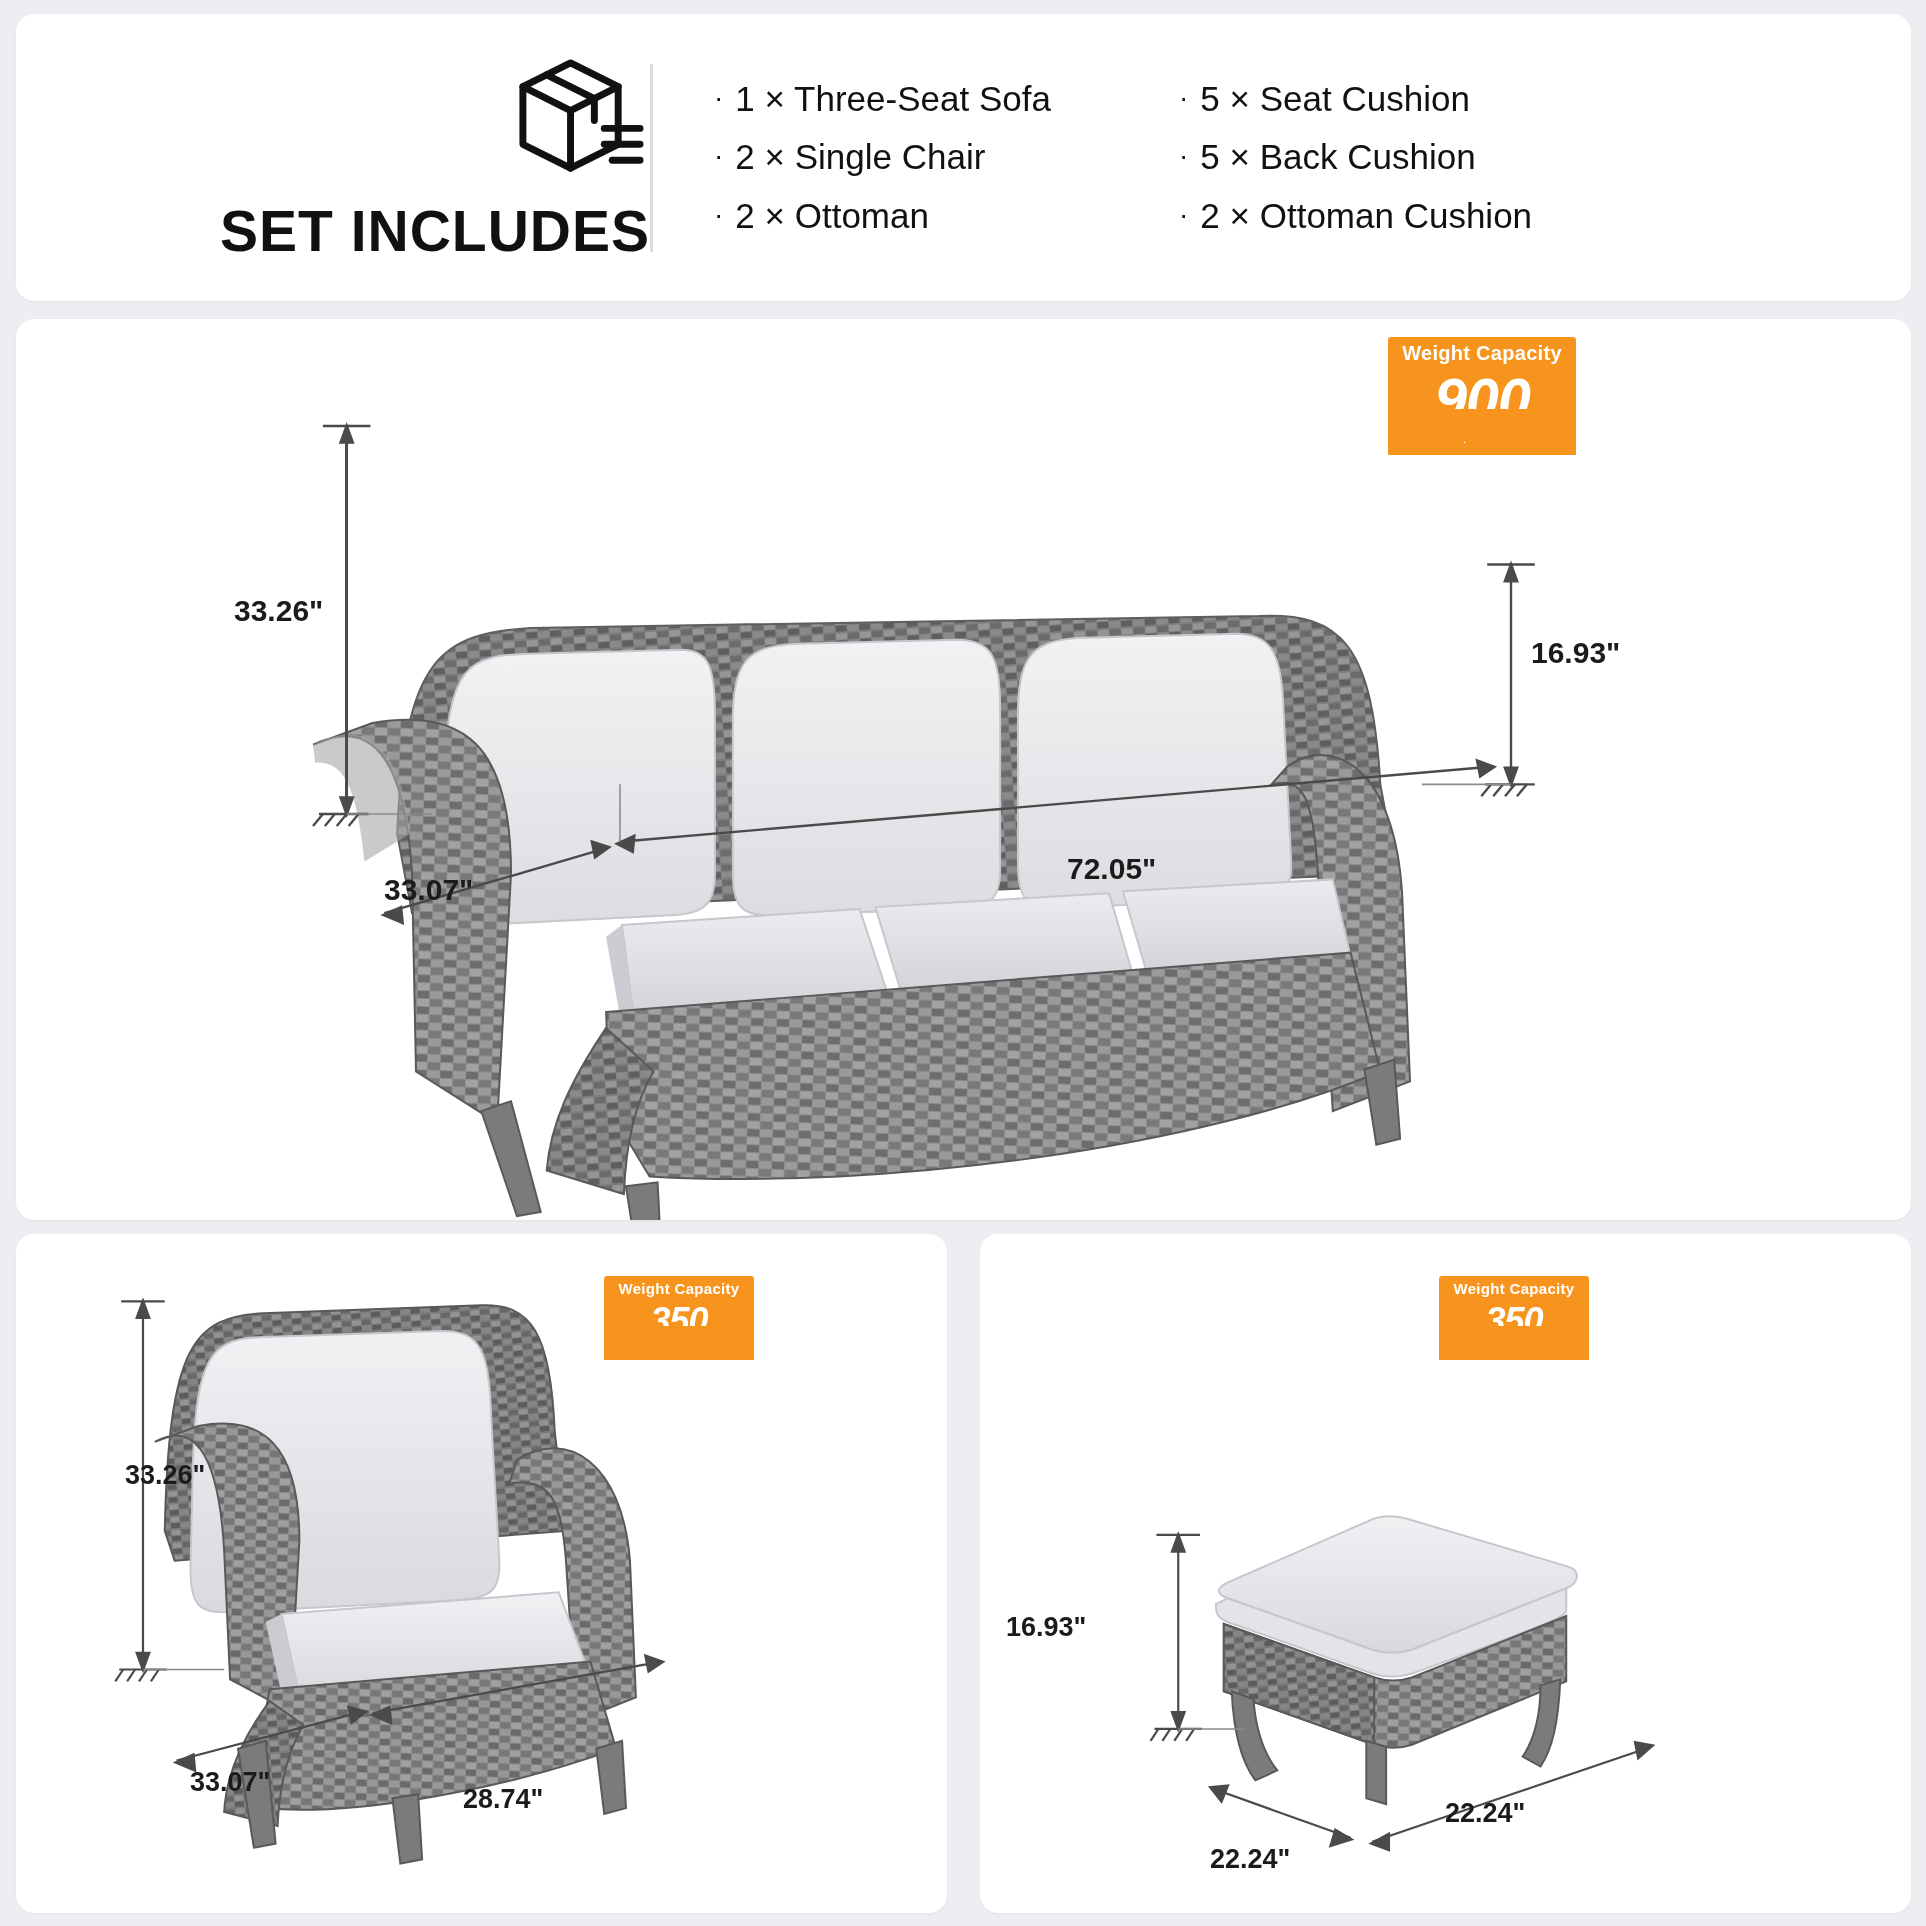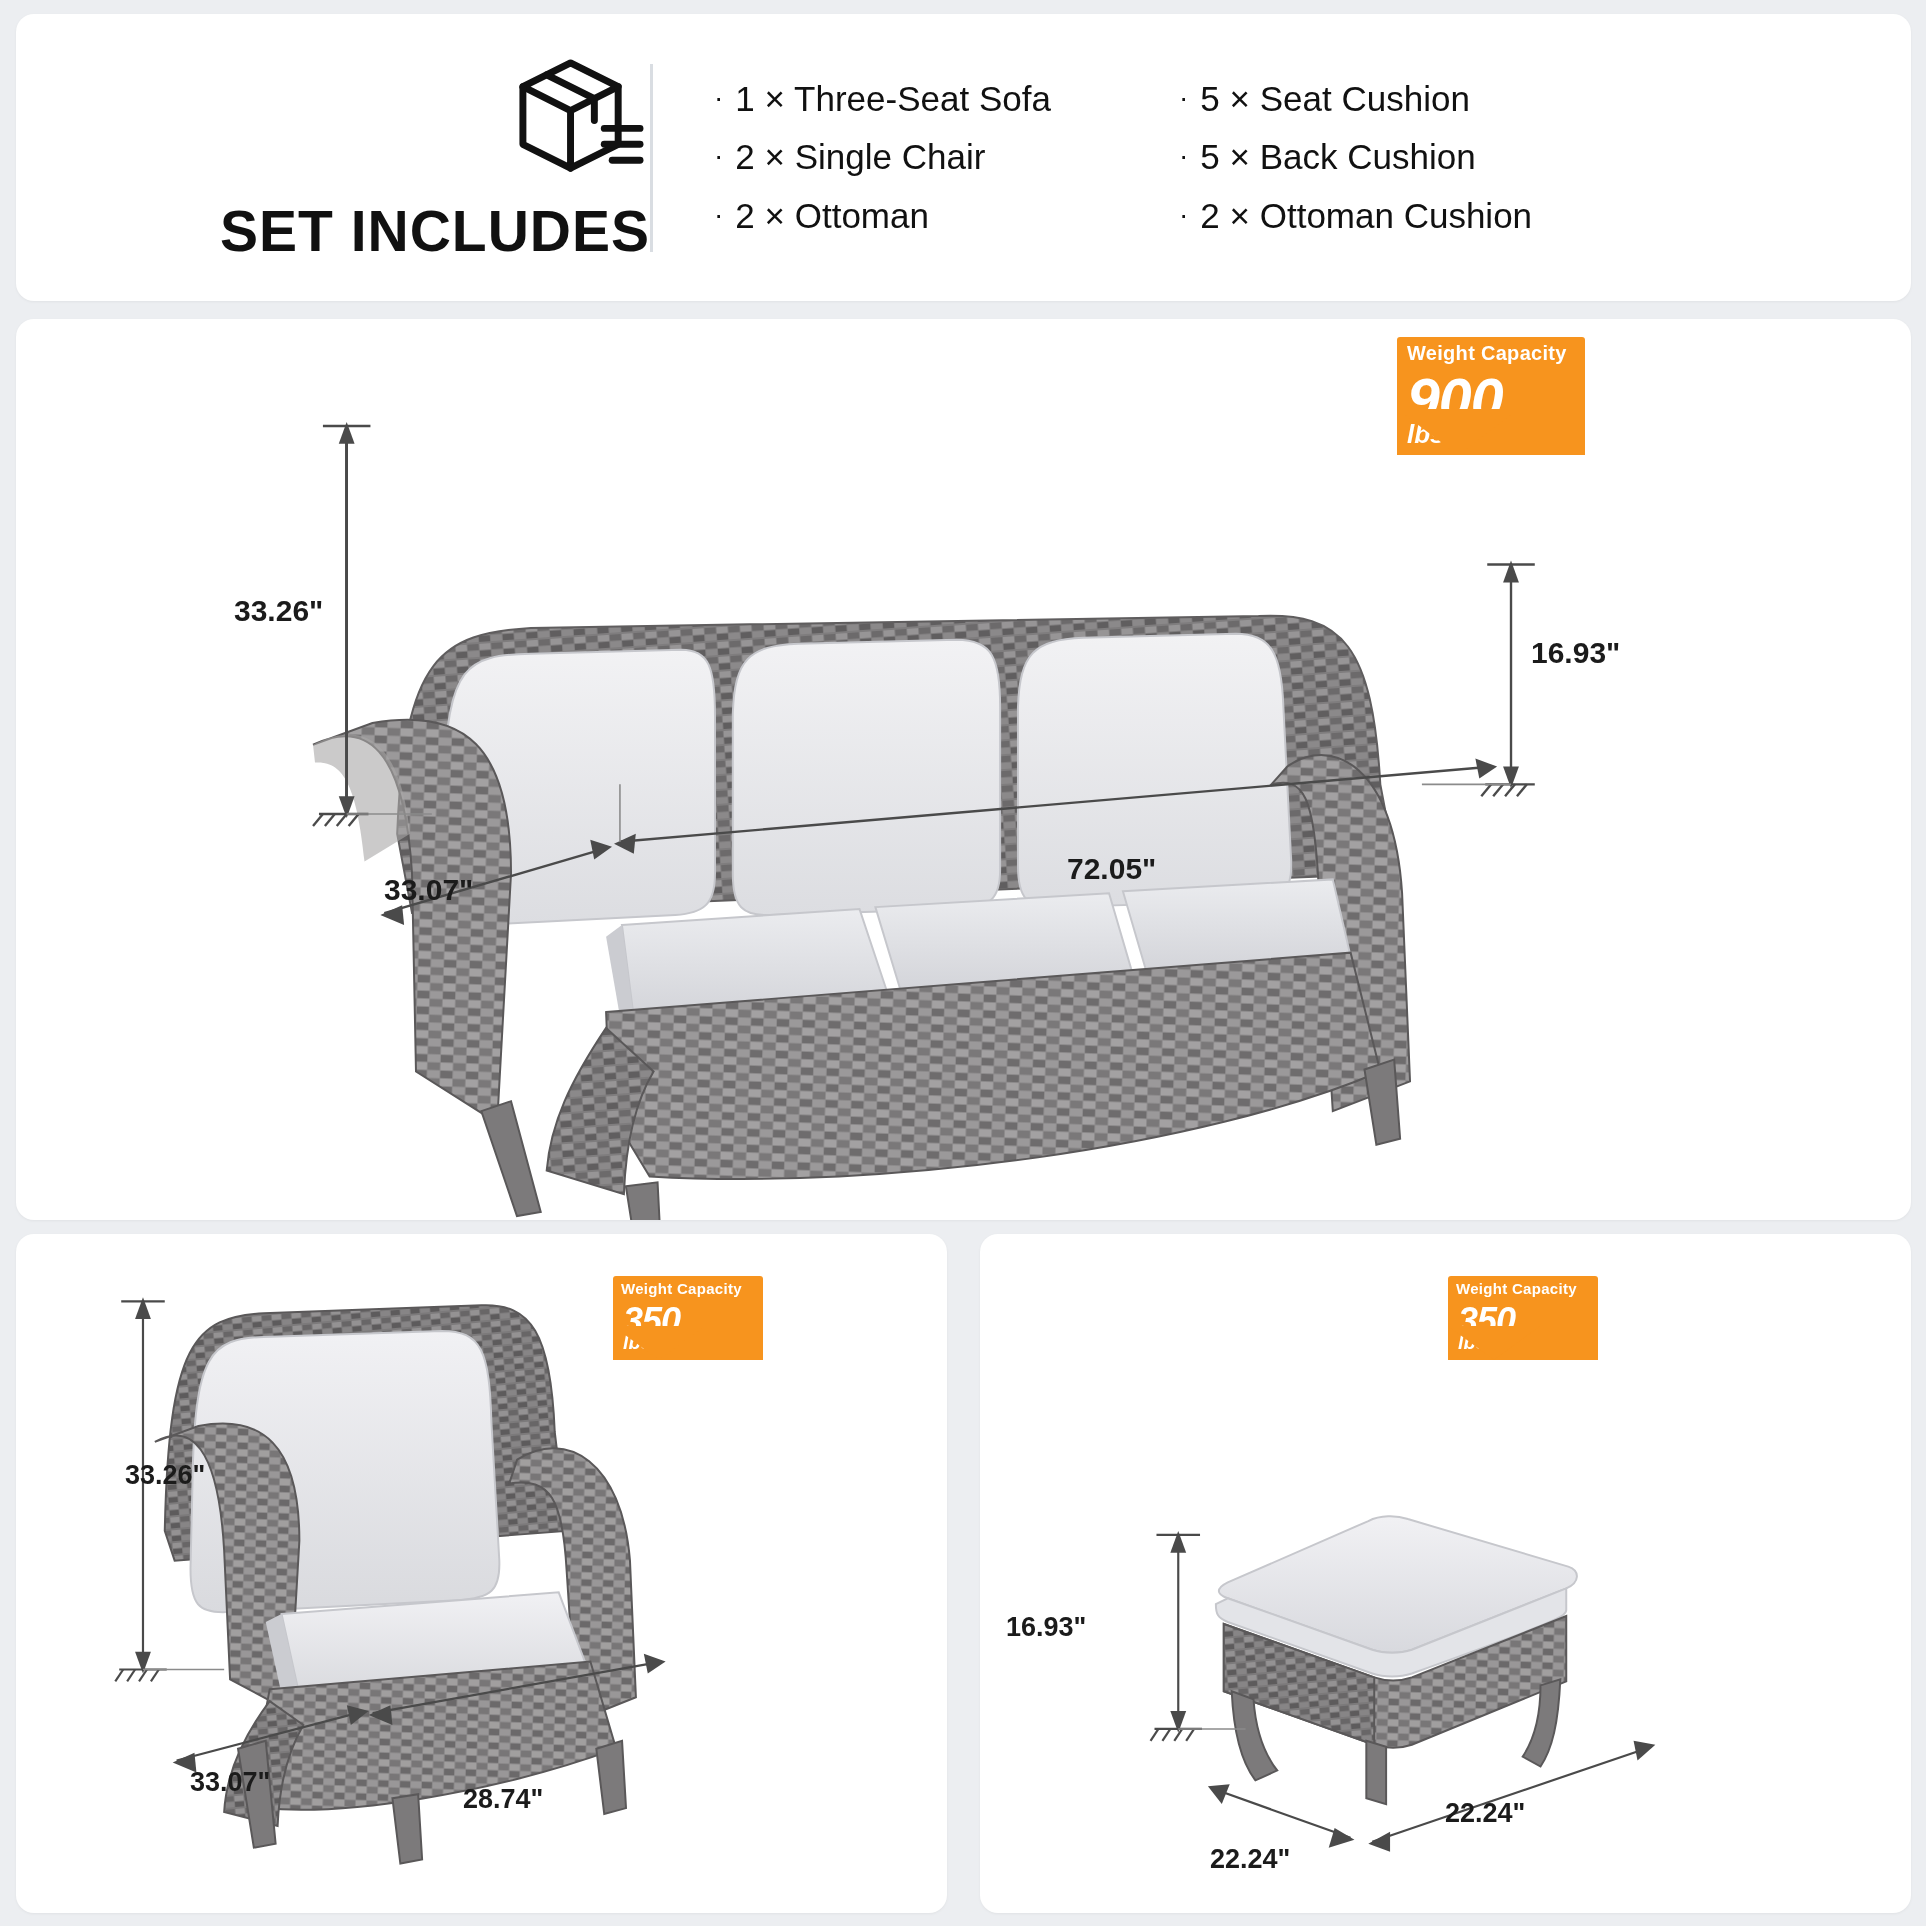--- a/index.html
+++ b/index.html
@@ -68,21 +68,21 @@
   .set-item .bullet { color: #111; margin-right: 12px; font-size: 28px; vertical-align: 4px; }
 
   
   #sofa-card   { left: 16px;  top: 319px;  width: 1895px; height: 901px; }
   #chair-card  { left: 16px;  top: 1234px; width: 931px;  height: 679px; }
   #ottoman-card{ left: 980px; top: 1234px; width: 931px;  height: 679px; }
 
   .stage { position: absolute; inset: 0; }
 
   
-  .badge { position: absolute; text-align: left; margin-left: 9px; }
+  .badge { position: absolute; text-align: center; }
   .badge .cap-label {
     background: #f7941e;
     color: #fff;
     font-size: 20px;
     font-weight: bold;
     letter-spacing: 0.3px;
     padding: 5px 10px 4px;
     border-radius: 3px 3px 0 0;
     display: block;
   }

